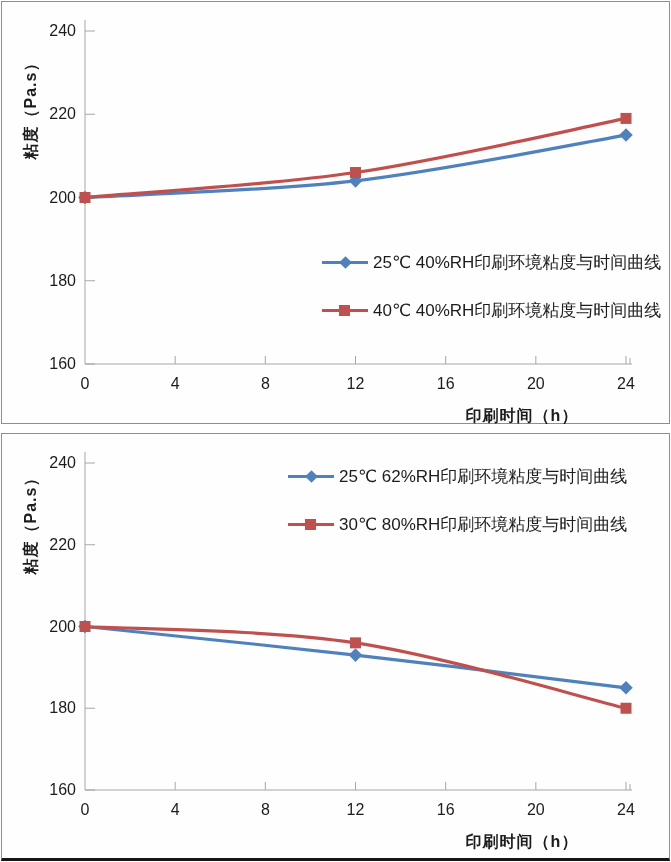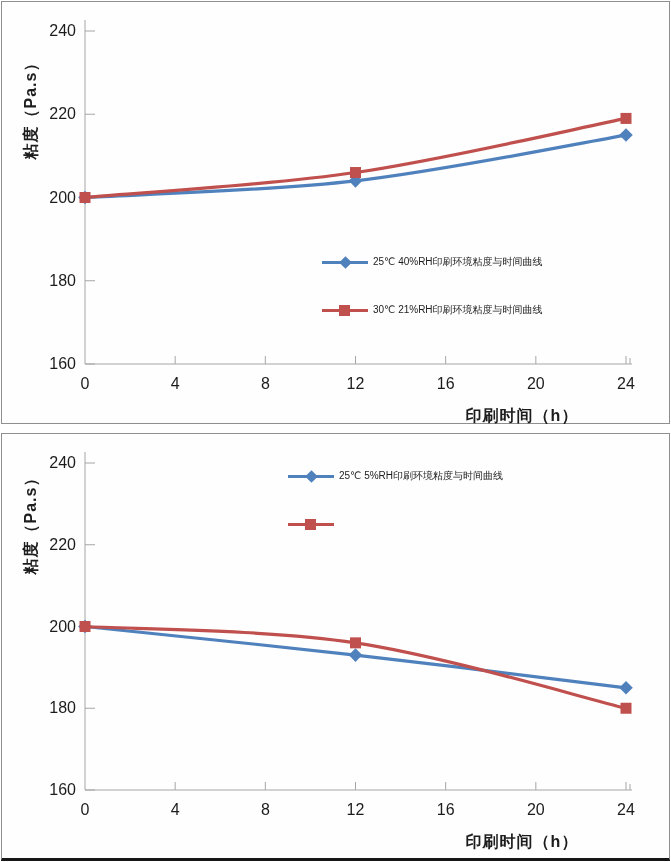--- a/index.html
+++ b/index.html
@@ -21,21 +21,21 @@
   .legend{position:absolute;}
   #chart0 .legend{left:320px;top:250px;}
   #chart1 .legend{left:286px;top:32px;}
   .legend-item{display:flex;align-items:center;gap:5px;height:20px;}
   .legend-item + .legend-item{margin-top:28px;}
   .legend-swatch{position:relative;width:46px;height:14px;flex:0 0 46px;}
   .legend-swatch .ln{position:absolute;left:0;top:6px;width:46px;height:3px;}
   .legend-swatch .mk{position:absolute;}
   .mk.square{left:17px;top:2px;width:11px;height:11px;}
   .mk.diamond{left:19px;top:3px;width:9px;height:9px;transform:rotate(45deg);}
-  .legend-label{font-size:10px;color:#1c1c1c;white-space:nowrap;}
+  .legend-label{font-size:17px;color:#1c1c1c;white-space:nowrap;}
 </style>
 </head>
 <body>
 
 <section class="panel" id="chart0">
   <svg class="plot" width="667" height="421">
       <line x1="83" y1="18" x2="83" y2="362" stroke="#a6a6a6" stroke-width="1"></line>
       <line x1="83" y1="362" x2="630" y2="362" stroke="#a6a6a6" stroke-width="1"></line>
       <line x1="83" y1="362" x2="93" y2="362" stroke="#a6a6a6" stroke-width="1"></line>
       <line x1="83" y1="278.75" x2="93" y2="278.75" stroke="#a6a6a6" stroke-width="1"></line>
@@ -66,21 +66,21 @@
           <span class="ln" style="background: rgb(79, 129, 189);"></span>
           <span class="mk diamond" style="background: rgb(79, 129, 189);"></span>
         </span>
       <span class="legend-label">25℃ 40%RH印刷环境粘度与时间曲线</span>
     </div>
     <div class="legend-item">
       <span class="legend-swatch">
           <span class="ln" style="background: rgb(192, 80, 77);"></span>
           <span class="mk square" style="background: rgb(192, 80, 77);"></span>
         </span>
-      <span class="legend-label">30℃ 21%RH印刷环境粘度与时间曲线</span>
+      <span class="legend-label">40℃ 40%RH印刷环境粘度与时间曲线</span>
     </div>
   </div>
 <div class="ylab" style="left: 28px; top: 352px;">160</div>
     <div class="ylab" style="left: 28px; top: 268.75px;">180</div>
     <div class="ylab" style="left: 28px; top: 185.5px;">200</div>
     <div class="ylab" style="left: 28px; top: 102.25px;">220</div>
     <div class="ylab" style="left: 28px; top: 19px;">240</div>
     <div class="xlab" style="left: 63px; top: 372px;">0</div>
     <div class="xlab" style="left: 153.167px; top: 372px;">4</div>
     <div class="xlab" style="left: 243.333px; top: 372px;">8</div>
@@ -116,27 +116,28 @@
       <rect x="618.5" y="268.75" width="11" height="11" fill="#c0504d"></rect>
     </svg>
   <div class="axis-title y-title">粘度（Pa.s）</div>
   <div class="axis-title x-title">印刷时间（h）</div>
   <div class="legend">
     <div class="legend-item">
       <span class="legend-swatch">
           <span class="ln" style="background: rgb(79, 129, 189);"></span>
           <span class="mk diamond" style="background: rgb(79, 129, 189);"></span>
         </span>
-      <span class="legend-label">25℃ 5%RH印刷环境粘度与时间曲线</span>
+      <span class="legend-label">25℃ 62%RH印刷环境粘度与时间曲线</span>
     </div>
     <div class="legend-item">
       <span class="legend-swatch">
           <span class="ln" style="background: rgb(192, 80, 77);"></span>
           <span class="mk square" style="background: rgb(192, 80, 77);"></span>
         </span>
+      <span class="legend-label">30℃ 80%RH印刷环境粘度与时间曲线</span>
     </div>
   </div>
 <div class="ylab" style="left: 28px; top: 346px;">160</div>
     <div class="ylab" style="left: 28px; top: 264.25px;">180</div>
     <div class="ylab" style="left: 28px; top: 182.5px;">200</div>
     <div class="ylab" style="left: 28px; top: 100.75px;">220</div>
     <div class="ylab" style="left: 28px; top: 19px;">240</div>
     <div class="xlab" style="left: 63px; top: 366px;">0</div>
     <div class="xlab" style="left: 153.167px; top: 366px;">4</div>
     <div class="xlab" style="left: 243.333px; top: 366px;">8</div>

